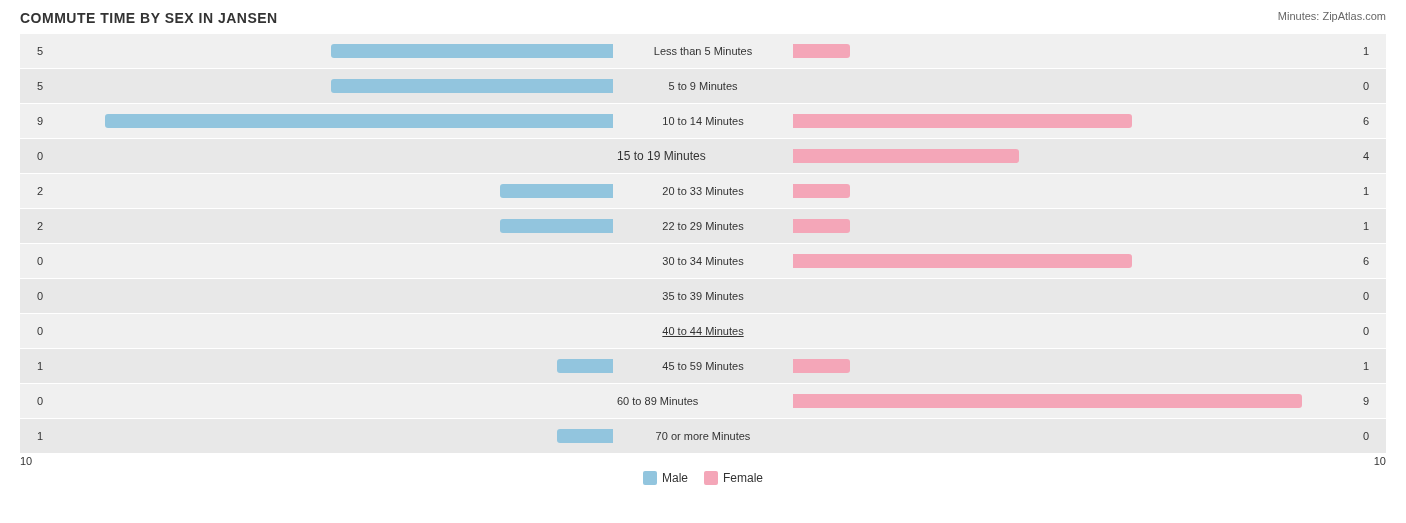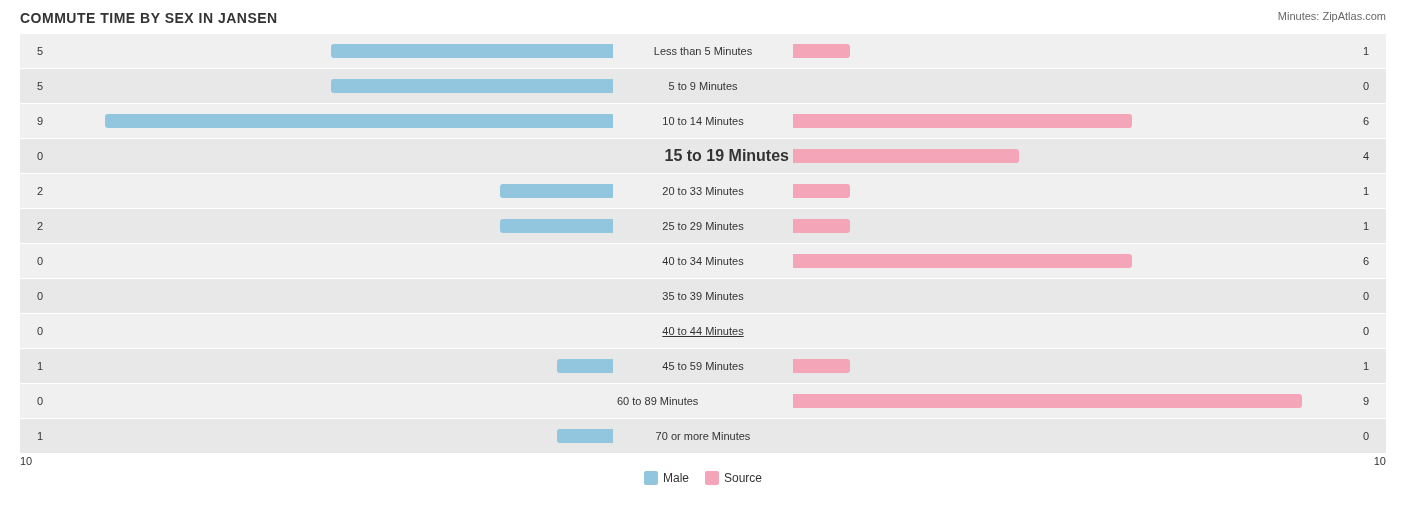--- a/index.html
+++ b/index.html
@@ -115,21 +115,21 @@
           <div style="width: 565px; display: flex; flex-direction: column; justify-content: center; align-items: flex-start; height: 100%;">
             <div style="width: 339px; height: 14px; background: rgb(244, 166, 184); border-radius: 0px 3px 3px 0px;"></div>
           </div>
           <div style="width: 28px; text-align: left; font-size: 11px; color: rgb(51, 51, 51); padding-left: 5px; flex-shrink: 0;">6</div>
         </div>
         <div class="row-wrapper" style="display: flex; align-items: center; height: 34px; margin-bottom: 1px; background: rgb(232, 232, 232);">
           <div style="width: 28px; text-align: right; font-size: 11px; color: rgb(51, 51, 51); padding-right: 5px; flex-shrink: 0;">0</div>
           <div style="width: 565px; display: flex; flex-direction: column; justify-content: center; align-items: flex-end; height: 100%;">
             <div style="width: 0px; height: 14px; background: rgb(146, 197, 222); border-radius: 3px 0px 0px 3px;"></div>
           </div>
-          <div style="width: 180px; text-align: right; font-size: 16px; color: rgb(51, 51, 51); flex-shrink: 0; padding: 0px 4px; font-weight: bold;">15 to 19 Minutes</div>
+          <div style="width: 180px; text-align: left; font-size: 12px; color: rgb(51, 51, 51); flex-shrink: 0; padding: 0px 4px;">15 to 19 Minutes</div>
           <div style="width: 565px; display: flex; flex-direction: column; justify-content: center; align-items: flex-start; height: 100%;">
             <div style="width: 226px; height: 14px; background: rgb(244, 166, 184); border-radius: 0px 3px 3px 0px;"></div>
           </div>
           <div style="width: 28px; text-align: left; font-size: 11px; color: rgb(51, 51, 51); padding-left: 5px; flex-shrink: 0;">4</div>
         </div>
         <div class="row-wrapper" style="display: flex; align-items: center; height: 34px; margin-bottom: 1px; background: rgb(240, 240, 240);">
           <div style="width: 28px; text-align: right; font-size: 11px; color: rgb(51, 51, 51); padding-right: 5px; flex-shrink: 0;">2</div>
           <div style="width: 565px; display: flex; flex-direction: column; justify-content: center; align-items: flex-end; height: 100%;">
             <div style="width: 113px; height: 14px; background: rgb(146, 197, 222); border-radius: 3px 0px 0px 3px;"></div>
           </div>
@@ -137,32 +137,32 @@
           <div style="width: 565px; display: flex; flex-direction: column; justify-content: center; align-items: flex-start; height: 100%;">
             <div style="width: 56.5px; height: 14px; background: rgb(244, 166, 184); border-radius: 0px 3px 3px 0px;"></div>
           </div>
           <div style="width: 28px; text-align: left; font-size: 11px; color: rgb(51, 51, 51); padding-left: 5px; flex-shrink: 0;">1</div>
         </div>
         <div class="row-wrapper" style="display: flex; align-items: center; height: 34px; margin-bottom: 1px; background: rgb(232, 232, 232);">
           <div style="width: 28px; text-align: right; font-size: 11px; color: rgb(51, 51, 51); padding-right: 5px; flex-shrink: 0;">2</div>
           <div style="width: 565px; display: flex; flex-direction: column; justify-content: center; align-items: flex-end; height: 100%;">
             <div style="width: 113px; height: 14px; background: rgb(146, 197, 222); border-radius: 3px 0px 0px 3px;"></div>
           </div>
-          <div style="width: 180px; text-align: center; font-size: 11px; color: rgb(51, 51, 51); flex-shrink: 0; padding: 0px 4px;">25 to 29 Minutes</div>
-          <div style="width: 565px; display: flex; flex-direction: column; justify-content: center; align-items: flex-start; height: 100%;">
-            <div style="width: 56.5px; height: 14px; background: rgb(244, 166, 184); border-radius: 0px 3px 3px 0px;"></div>
-          </div>
-          <div style="width: 28px; text-align: left; font-size: 11px; color: rgb(51, 51, 51); padding-left: 5px; flex-shrink: 0;">1</div>
-        </div>
-        <div class="row-wrapper" style="display: flex; align-items: center; height: 34px; margin-bottom: 1px; background: rgb(240, 240, 240);">
-          <div style="width: 28px; text-align: right; font-size: 11px; color: rgb(51, 51, 51); padding-right: 5px; flex-shrink: 0;">0</div>
-          <div style="width: 565px; display: flex; flex-direction: column; justify-content: center; align-items: flex-end; height: 100%;">
-            <div style="width: 0px; height: 14px; background: rgb(146, 197, 222); border-radius: 3px 0px 0px 3px;"></div>
-          </div>
-          <div style="width: 180px; text-align: center; font-size: 11px; color: rgb(51, 51, 51); flex-shrink: 0; padding: 0px 4px;">40 to 34 Minutes</div>
+          <div style="width: 180px; text-align: center; font-size: 11px; color: rgb(51, 51, 51); flex-shrink: 0; padding: 0px 4px;">22 to 29 Minutes</div>
+          <div style="width: 565px; display: flex; flex-direction: column; justify-content: center; align-items: flex-start; height: 100%;">
+            <div style="width: 56.5px; height: 14px; background: rgb(244, 166, 184); border-radius: 0px 3px 3px 0px;"></div>
+          </div>
+          <div style="width: 28px; text-align: left; font-size: 11px; color: rgb(51, 51, 51); padding-left: 5px; flex-shrink: 0;">1</div>
+        </div>
+        <div class="row-wrapper" style="display: flex; align-items: center; height: 34px; margin-bottom: 1px; background: rgb(240, 240, 240);">
+          <div style="width: 28px; text-align: right; font-size: 11px; color: rgb(51, 51, 51); padding-right: 5px; flex-shrink: 0;">0</div>
+          <div style="width: 565px; display: flex; flex-direction: column; justify-content: center; align-items: flex-end; height: 100%;">
+            <div style="width: 0px; height: 14px; background: rgb(146, 197, 222); border-radius: 3px 0px 0px 3px;"></div>
+          </div>
+          <div style="width: 180px; text-align: center; font-size: 11px; color: rgb(51, 51, 51); flex-shrink: 0; padding: 0px 4px;">30 to 34 Minutes</div>
           <div style="width: 565px; display: flex; flex-direction: column; justify-content: center; align-items: flex-start; height: 100%;">
             <div style="width: 339px; height: 14px; background: rgb(244, 166, 184); border-radius: 0px 3px 3px 0px;"></div>
           </div>
           <div style="width: 28px; text-align: left; font-size: 11px; color: rgb(51, 51, 51); padding-left: 5px; flex-shrink: 0;">6</div>
         </div>
         <div class="row-wrapper" style="display: flex; align-items: center; height: 34px; margin-bottom: 1px; background: rgb(232, 232, 232);">
           <div style="width: 28px; text-align: right; font-size: 11px; color: rgb(51, 51, 51); padding-right: 5px; flex-shrink: 0;">0</div>
           <div style="width: 565px; display: flex; flex-direction: column; justify-content: center; align-items: flex-end; height: 100%;">
             <div style="width: 0px; height: 14px; background: rgb(146, 197, 222); border-radius: 3px 0px 0px 3px;"></div>
           </div>
@@ -221,17 +221,17 @@
       <span>10</span>
       <span>10</span>
     </div>
     <div class="legend">
       <div class="legend-item">
         <div class="legend-box" id="male-legend-box" style="background: rgb(146, 197, 222);"></div>
         <span>Male</span>
       </div>
       <div class="legend-item">
         <div class="legend-box" id="female-legend-box" style="background: rgb(244, 166, 184);"></div>
-        <span>Source</span>
+        <span>Female</span>
       </div>
     </div>
   </div>
 </div>
 
 </body></html>

